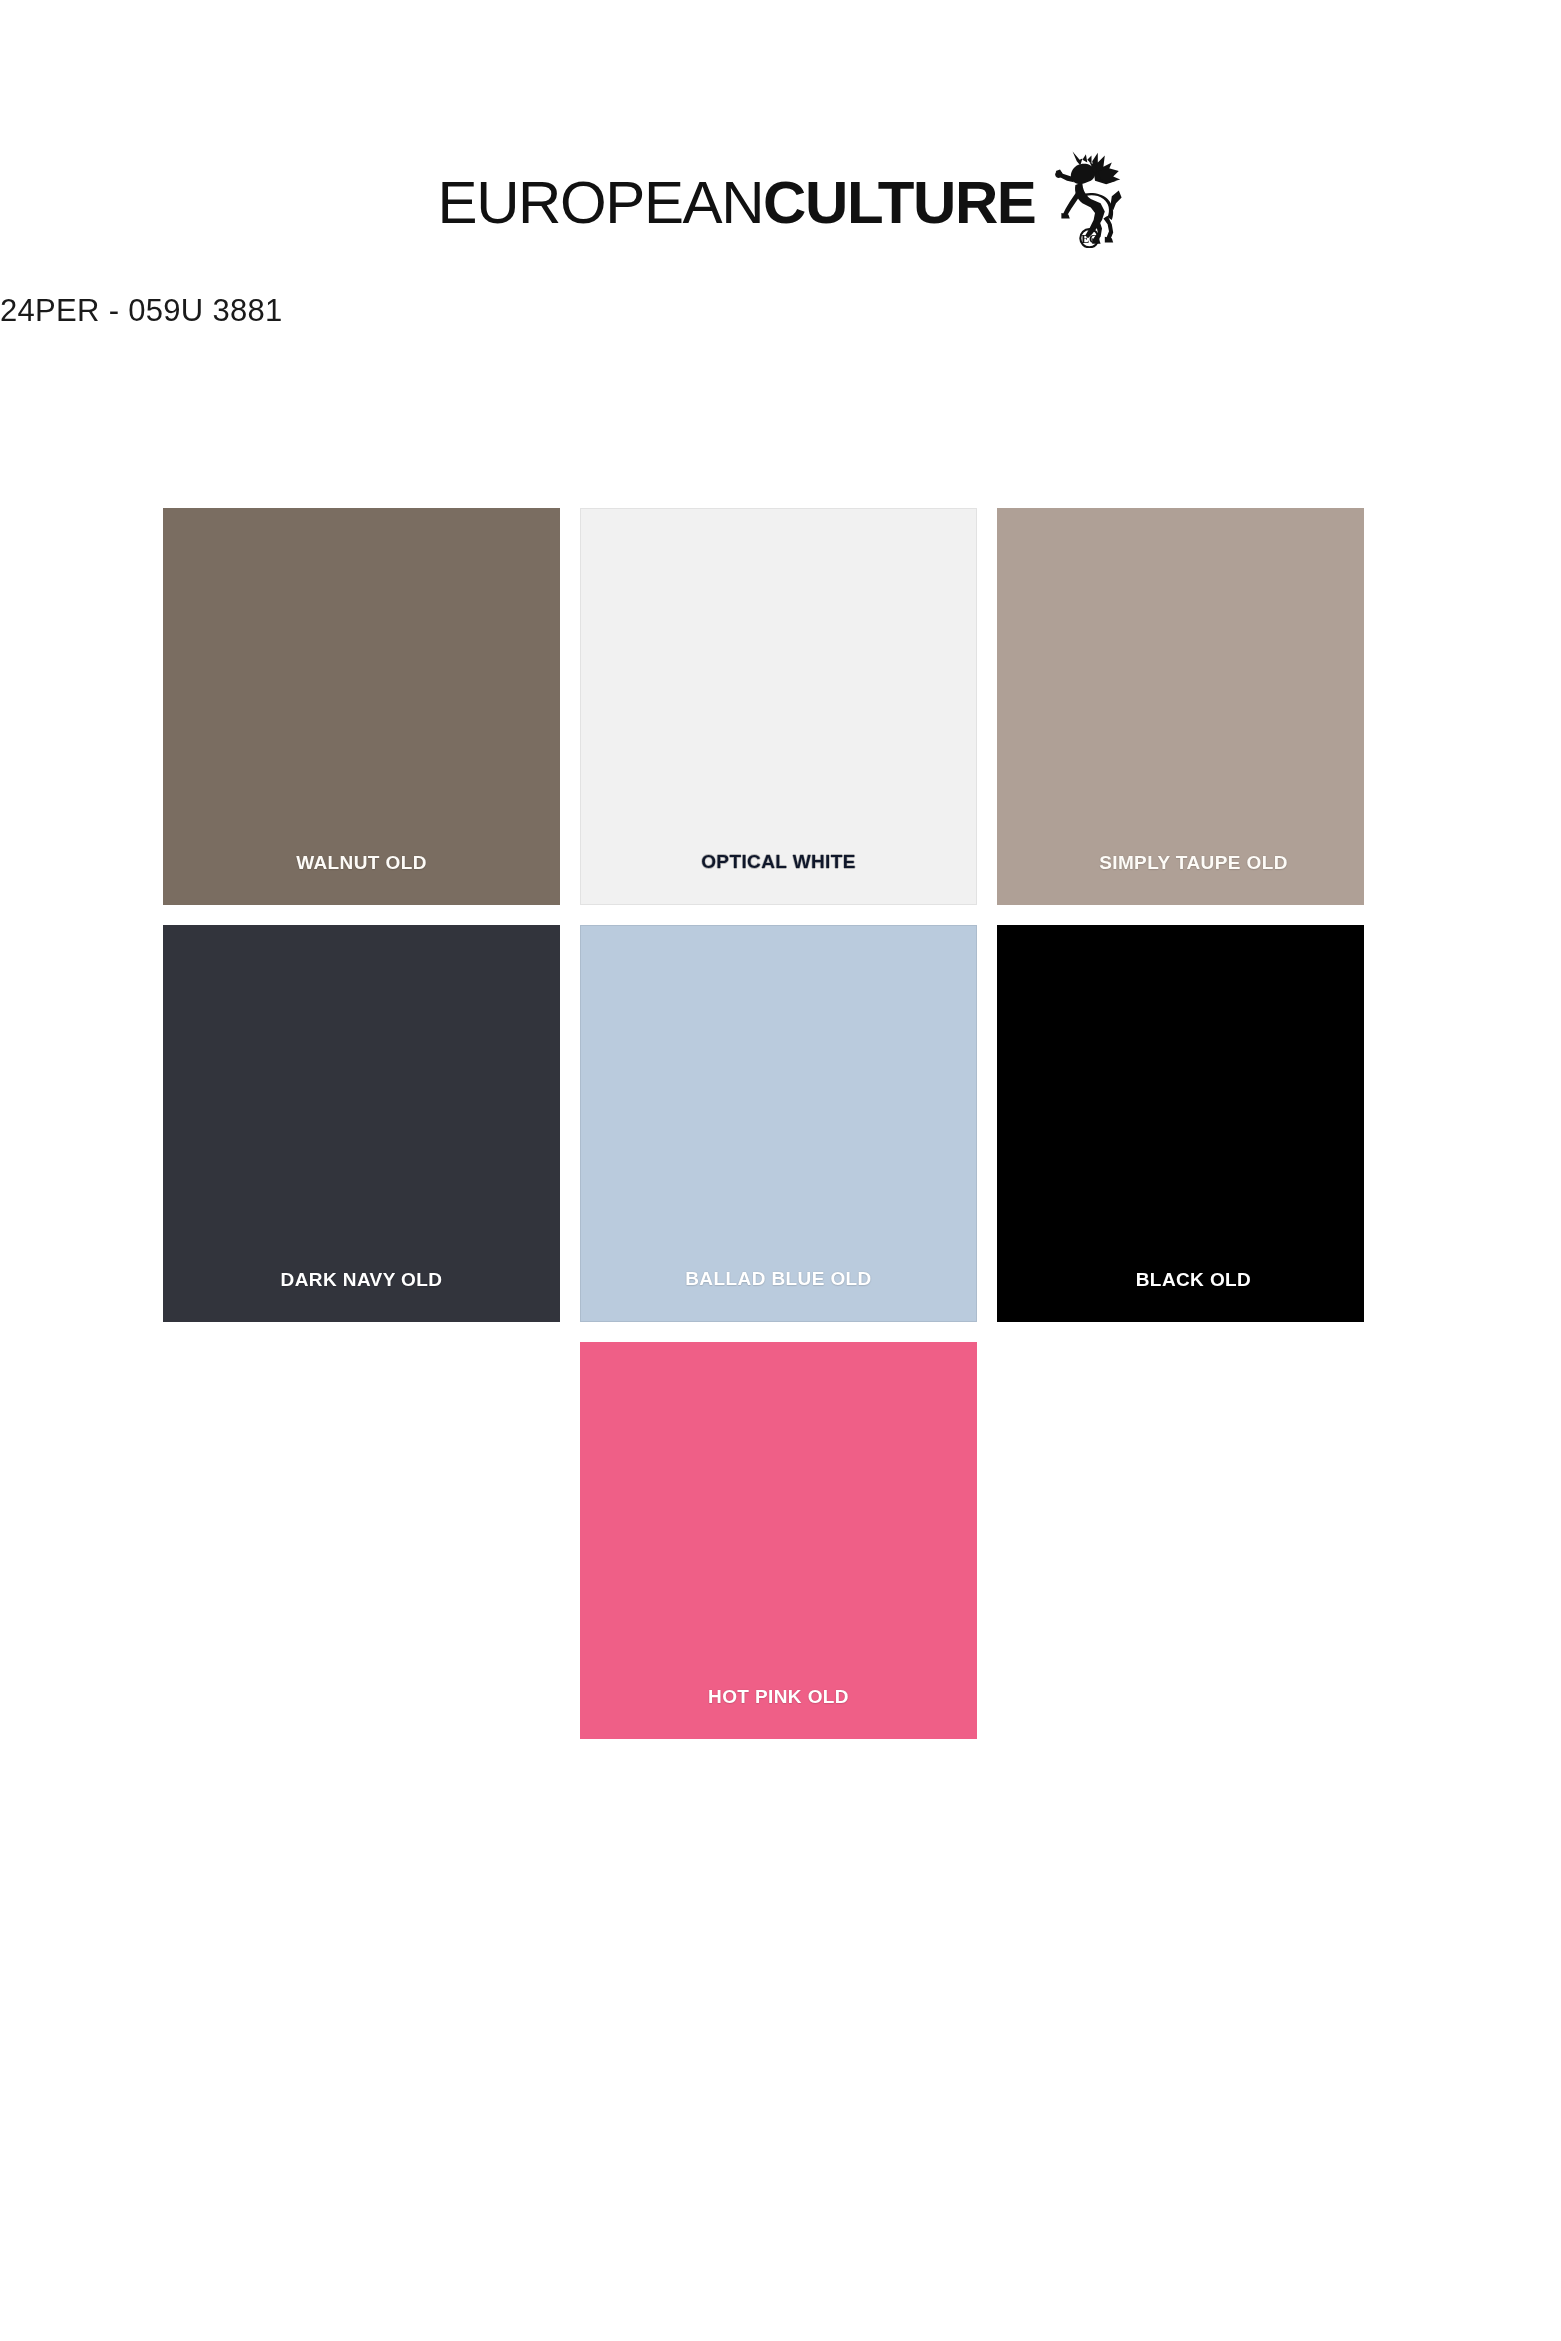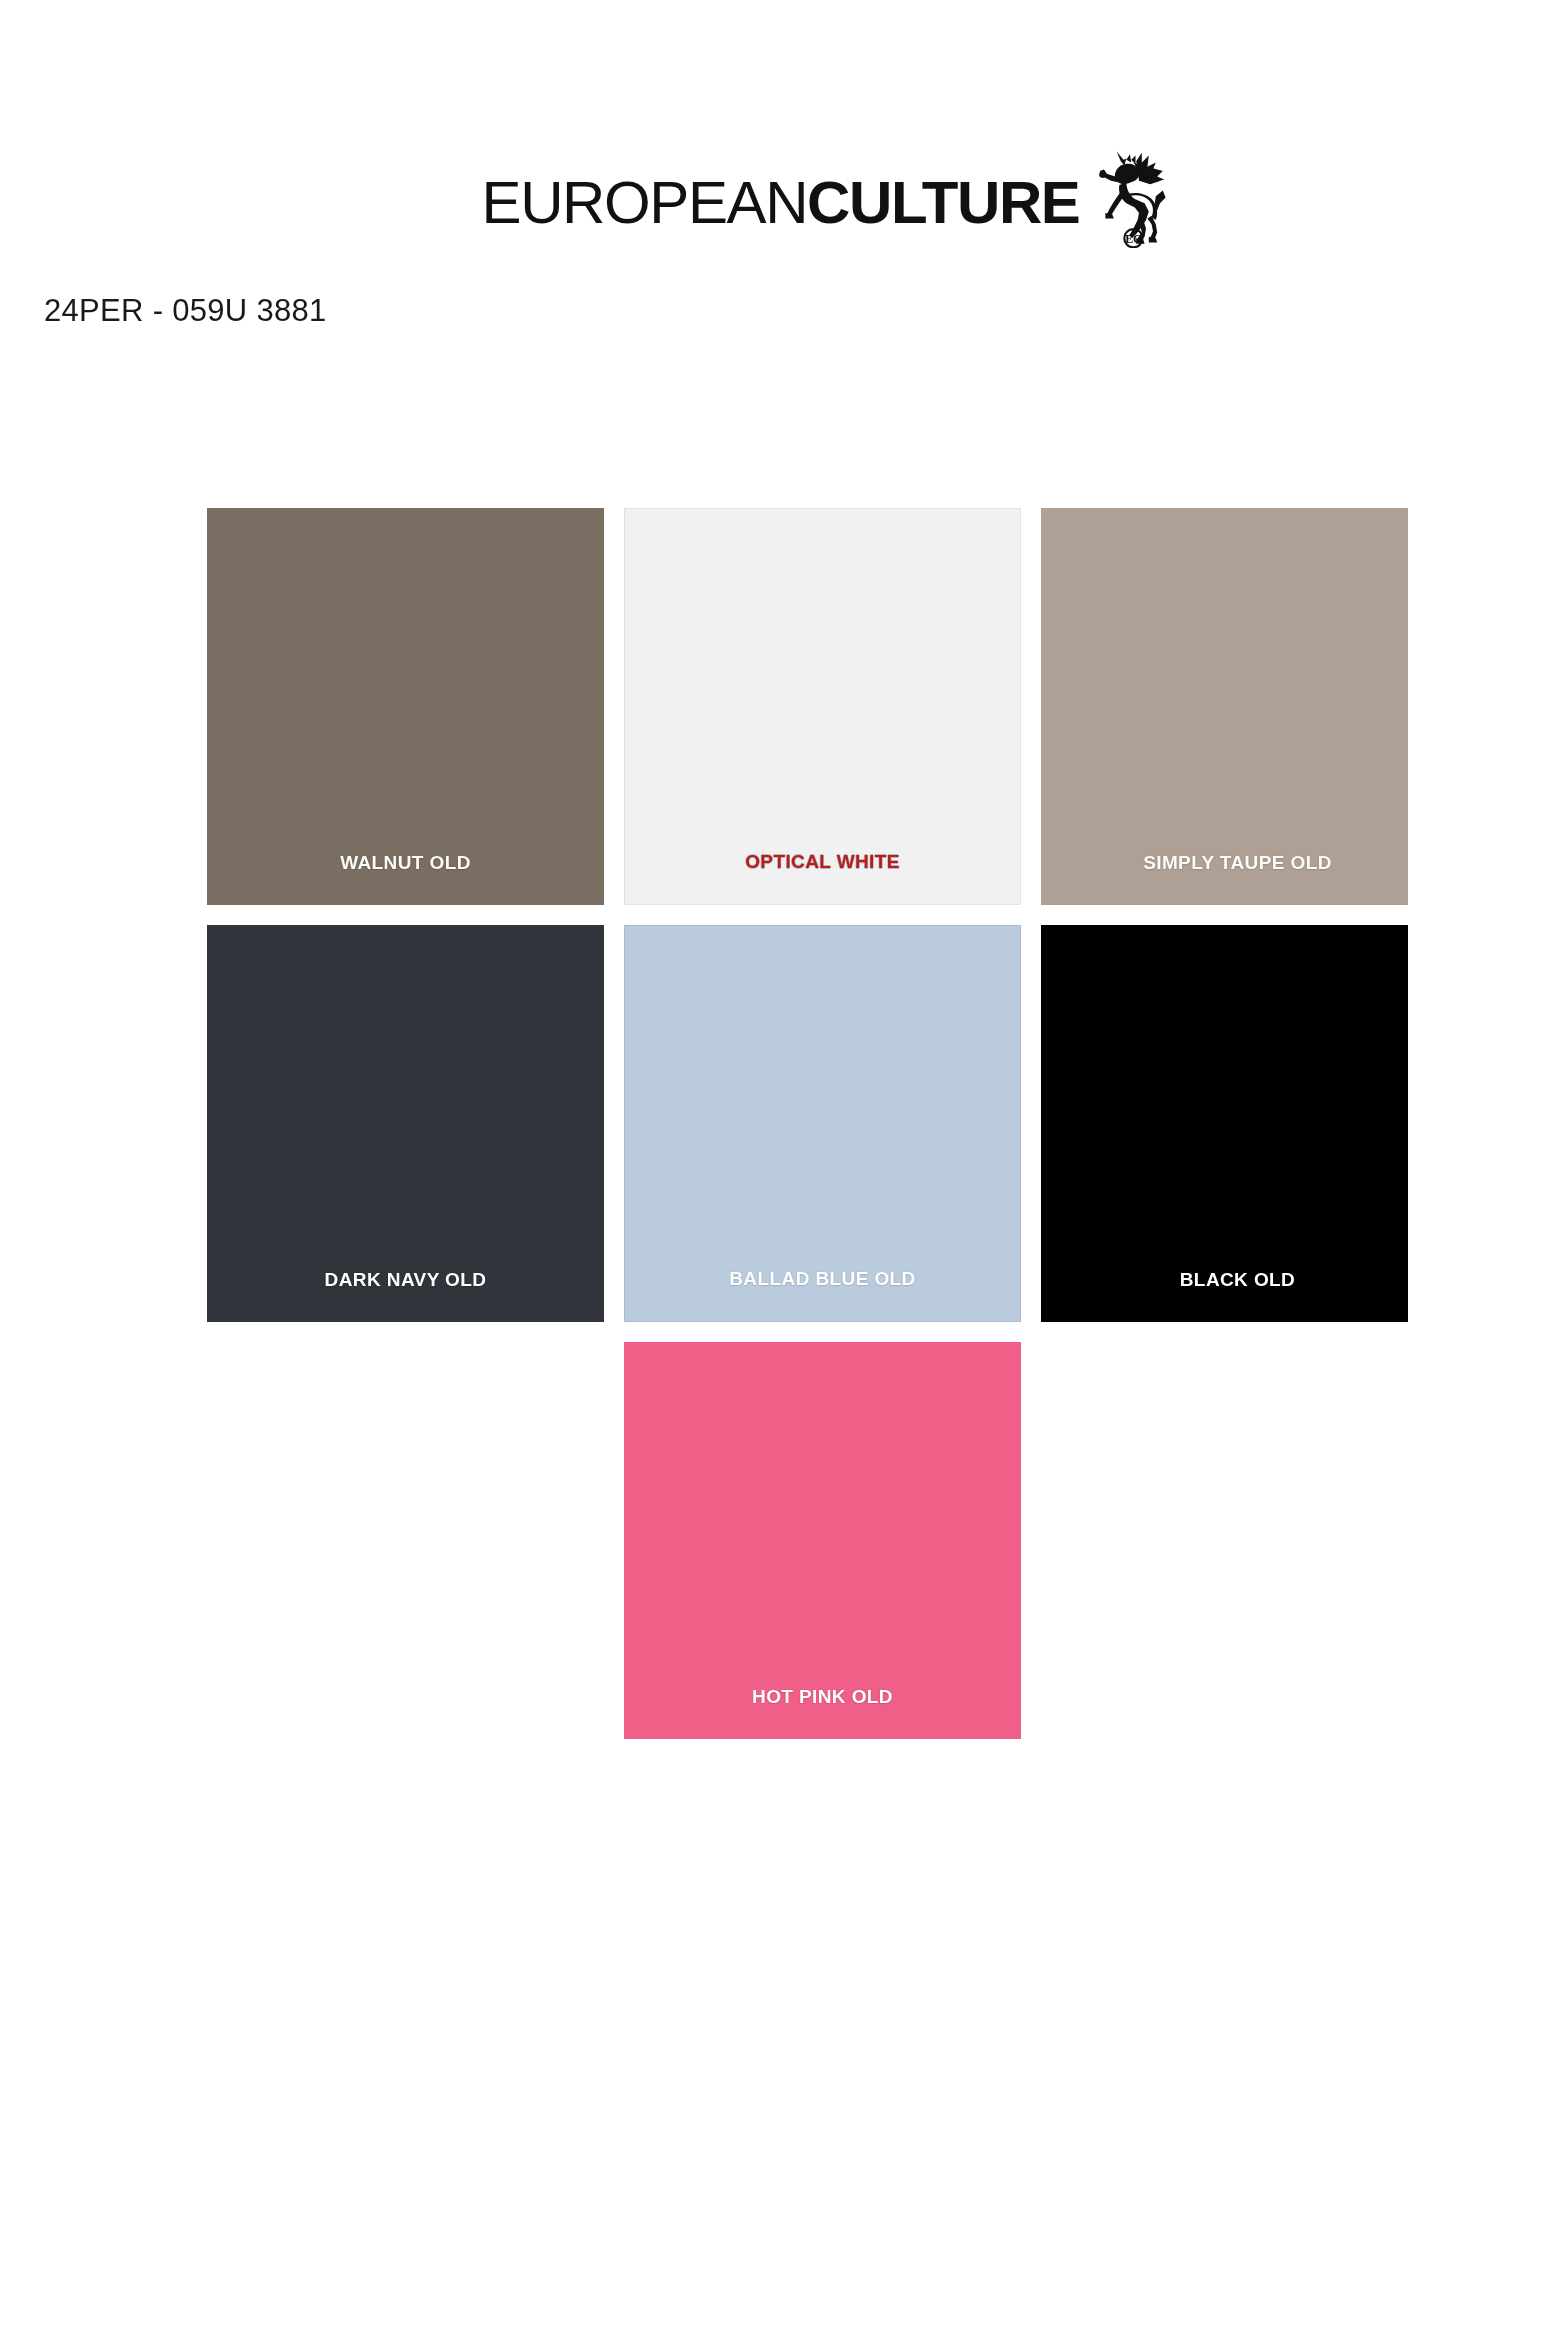--- a/index.html
+++ b/index.html
@@ -10,21 +10,20 @@
     background: #ffffff;
     font-family: "Liberation Sans", sans-serif;
   }
 
   .page {
     position: relative;
     width: 1364px;
     height: 2342px;
     background: #ffffff;
     overflow: hidden;
-    margin-left: 44px;
   }
 
   
   .brand {
     position: absolute;
     top: 174px;
     left: 0;
     width: 1561px;
     display: flex;
     justify-content: center;
@@ -112,21 +111,21 @@
   .cell-r2c1 { grid-column: 1; grid-row: 2; }
   .cell-r2c2 { grid-column: 2; grid-row: 2; }
   .cell-r2c3 { grid-column: 3; grid-row: 2; }
   .cell-r3c2 { grid-column: 2; grid-row: 3; }
 
   
   .swatch.is-light {
     border: 1.4px solid #e2e2e2;
   }
   .swatch.is-light .swatch-label {
-    color: #b91c1c;
+    color: #0f172a;
     text-shadow:
       -0.7px 0 0 #b9b9b9,
        0.7px 0 0 #b9b9b9,
        0 -0.7px 0 #b9b9b9,
        0  0.7px 0 #b9b9b9;
   }
 
   .swatch.is-bordered {
     border: 1.4px solid rgba(0,0,0,0.07);
   }

